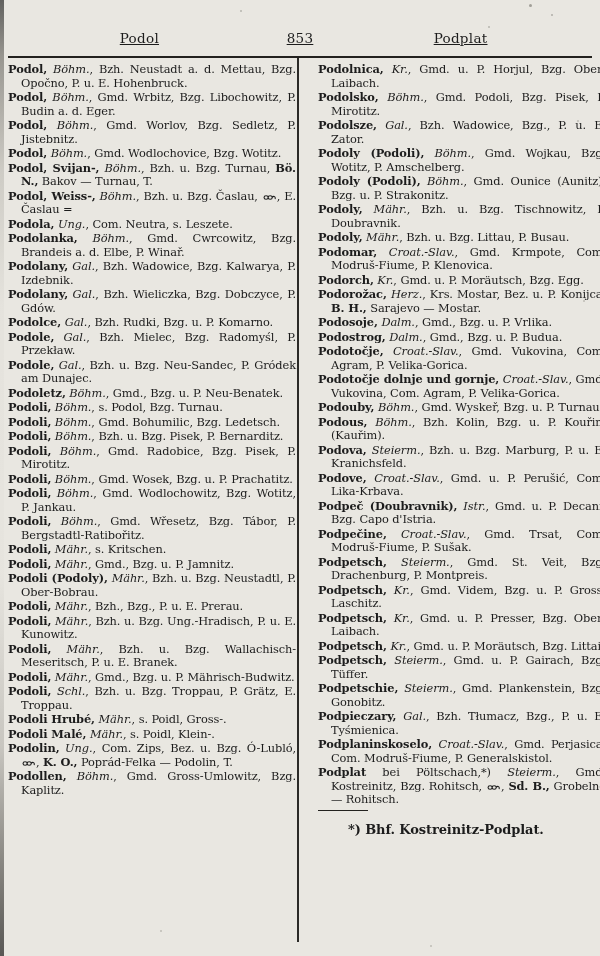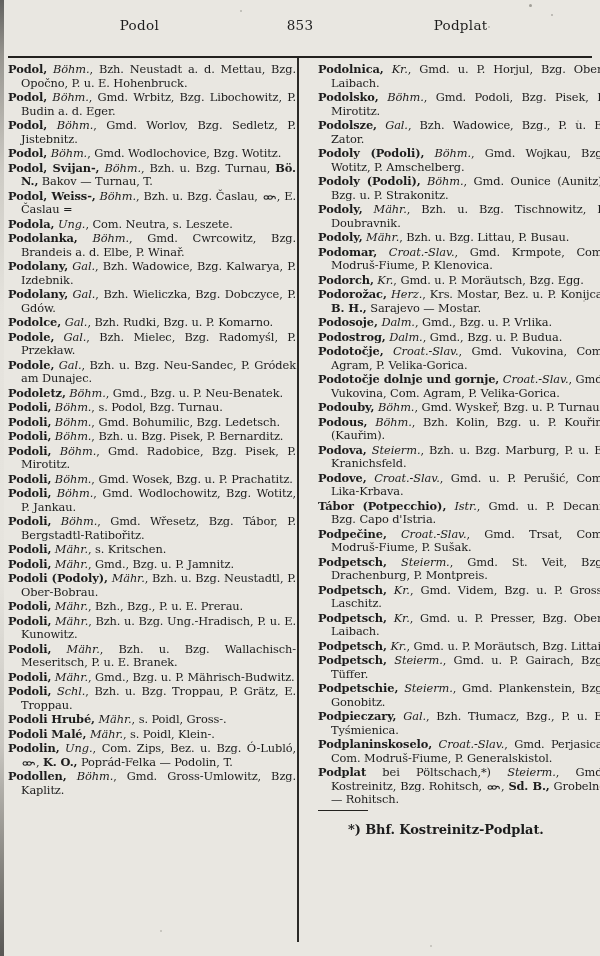--- a/index.html
+++ b/index.html
@@ -17,23 +17,23 @@
   .edge-left{
     position:absolute;left:0;top:0;width:4px;height:100%;
     background:linear-gradient(180deg,
       #4a4a48 0%, #8a8882 6%, #c9c7c0 18%, #e4e2dc 32%,
       #e6e4de 60%, #c2c0ba 78%, #6d6b66 92%, #3f3e3c 100%);
     opacity:.85;
   }
   .speck{position:absolute;border-radius:50%;background:#5a584f;}
   
   .header{
-    position:absolute;top:17px;left:8px;width:584px;
+    position:absolute;top:30px;left:8px;width:584px;
     display:flex;align-items:flex-end;
-    font-size:13.5px;letter-spacing:.3px;
+    font-size:13.5px;letter-spacing:.3px;text-decoration:underline;
   }
   .header .h-left{flex:0 0 45%;text-align:center;}
   .header .h-mid{flex:0 0 10%;text-align:center;}
   .header .h-right{flex:0 0 45%;text-align:center;}
   .header-rule{
     position:absolute;top:56px;left:8px;width:584px;height:0;
     border-top:2px solid #23221f;
   }
   .column-divider{
     position:absolute;left:297px;top:58px;height:884px;width:1.5px;
@@ -143,21 +143,21 @@
         <p class="entry"><span class="bd">Podorch,</span><span class="it"> Kr.</span><span class="">, Gmd. u. P. Moräutsch, Bzg. Egg.</span></p>
         <p class="entry"><span class="bd">Podorožac,</span><span class="it"> Herz.</span><span class="">, Krs. Mostar, Bez. u. P. Konijca, </span><span class="bd">B. H.,</span><span class=""> Sarajevo — Mostar.</span></p>
         <p class="entry"><span class="bd">Podosoje,</span><span class="it"> Dalm.</span><span class="">, Gmd., Bzg. u. P. Vrlika.</span></p>
         <p class="entry"><span class="bd">Podostrog,</span><span class="it"> Dalm.</span><span class="">, Gmd., Bzg. u. P. Budua.</span></p>
         <p class="entry"><span class="bd">Podotočje,</span><span class="it"> Croat.-Slav.</span><span class="">, Gmd. Vukovina, Com. Agram, P. Velika-Gorica.</span></p>
         <p class="entry"><span class="bd">Podotočje dolnje und gornje,</span><span class="it"> Croat.-Slav.</span><span class="">, Gmd. Vukovina, Com. Agram, P. Velika-Gorica.</span></p>
         <p class="entry"><span class="bd">Podouby,</span><span class="it"> Böhm.</span><span class="">, Gmd. Wyskeř, Bzg. u. P. Turnau.</span></p>
         <p class="entry"><span class="bd">Podous,</span><span class="it"> Böhm.</span><span class="">, Bzh. Kolin, Bzg. u. P. Kouřim (Kauřim).</span></p>
         <p class="entry"><span class="bd">Podova,</span><span class="it"> Steierm.</span><span class="">, Bzh. u. Bzg. Marburg, P. u. E. Kranichsfeld.</span></p>
         <p class="entry"><span class="bd">Podove,</span><span class="it"> Croat.-Slav.</span><span class="">, Gmd. u. P. Perušić, Com. Lika-Krbava.</span></p>
-        <p class="entry"><span class="bd">Tábor (Potpecchio),</span><span class="it"> Istr.</span><span class="">, Gmd. u. P. Decani, Bzg. Capo d'Istria.</span></p>
+        <p class="entry"><span class="bd">Podpeč (Doubravnik),</span><span class="it"> Istr.</span><span class="">, Gmd. u. P. Decani, Bzg. Capo d'Istria.</span></p>
         <p class="entry"><span class="bd">Podpečine,</span><span class="it"> Croat.-Slav.</span><span class="">, Gmd. Trsat, Com. Modruš-Fiume, P. Sušak.</span></p>
         <p class="entry"><span class="bd">Podpetsch,</span><span class="it"> Steierm.</span><span class="">, Gmd. St. Veit, Bzg. Drachenburg, P. Montpreis.</span></p>
         <p class="entry"><span class="bd">Podpetsch,</span><span class="it"> Kr.</span><span class="">, Gmd. Videm, Bzg. u. P. Gross-Laschitz.</span></p>
         <p class="entry"><span class="bd">Podpetsch,</span><span class="it"> Kr.</span><span class="">, Gmd. u. P. Presser, Bzg. Ober-Laibach.</span></p>
         <p class="entry"><span class="bd">Podpetsch,</span><span class="it"> Kr.</span><span class="">, Gmd. u. P. Moräutsch, Bzg. Littai.</span></p>
         <p class="entry"><span class="bd">Podpetsch,</span><span class="it"> Steierm.</span><span class="">, Gmd. u. P. Gairach, Bzg. Tüffer.</span></p>
         <p class="entry"><span class="bd">Podpetschie,</span><span class="it"> Steierm.</span><span class="">, Gmd. Plankenstein, Bzg. Gonobitz.</span></p>
         <p class="entry"><span class="bd">Podpieczary,</span><span class="it"> Gal.</span><span class="">, Bzh. Tłumacz, Bzg., P. u. E. Tyśmienica.</span></p>
         <p class="entry"><span class="bd">Podplaninskoselo,</span><span class="it"> Croat.-Slav.</span><span class="">, Gmd. Perjasica, Com. Modruš-Fiume, P. Generalskistol.</span></p>
         <p class="entry"><span class="bd">Podplat</span><span class=""> bei Pöltschach,*) </span><span class="it">Steierm.</span><span class="">, Gmd. Kostreinitz, Bzg. Rohitsch, </span><span class="horn"><svg viewBox="0 0 22 10" width="15" height="7" aria-hidden="true">

